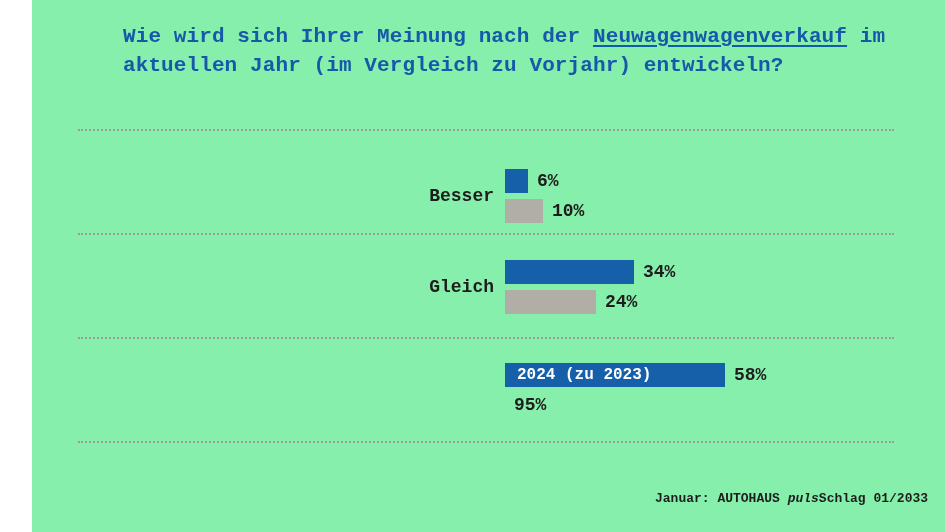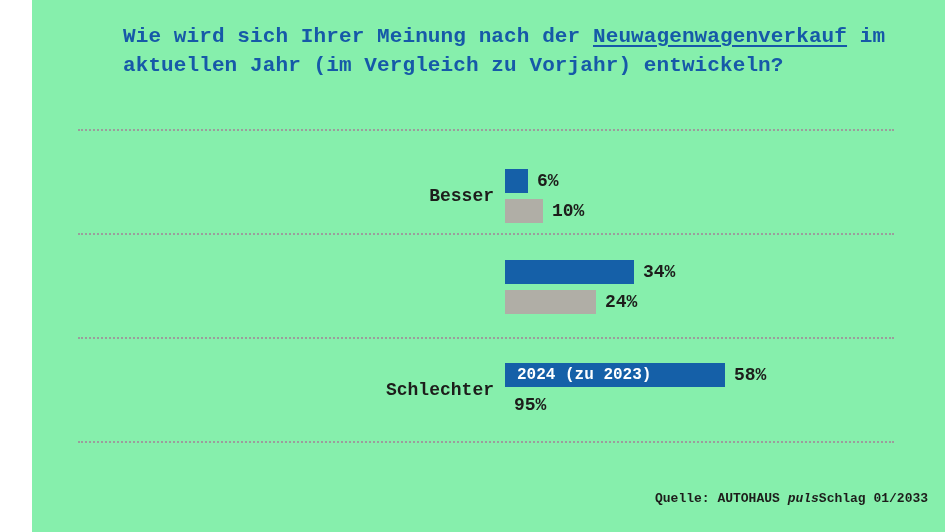--- a/index.html
+++ b/index.html
@@ -73,45 +73,45 @@
             <div class="bar" style="width: 23px; background: rgb(21, 96, 168);"></div>
             <span class="value-label">6%</span>
           </div>
           <div class="bar-row">
             <div class="bar" style="width: 38px; background: rgb(176, 174, 166);"></div>
             <span class="value-label">10%</span>
           </div>
         </div>
       </div>
       <div class="group" style="top: 257px;">
+        <div class="cat-label">Gleich</div>
         <div class="bars">
           <div class="bar-row">
             <div class="bar" style="width: 129px; background: rgb(21, 96, 168);"></div>
             <span class="value-label">34%</span>
           </div>
           <div class="bar-row">
             <div class="bar" style="width: 91px; background: rgb(176, 174, 166);"></div>
             <span class="value-label">24%</span>
           </div>
         </div>
       </div>
       <div class="group" style="top: 360px;">
-        <div class="cat-label">Schlechter</div>
         <div class="bars">
           <div class="bar-row">
             <div class="bar" style="width: 220px; background: rgb(21, 96, 168);">
               <span class="series-label">2024 (zu 2023)</span>
             </div>
             <span class="value-label">58%</span>
           </div>
           <div class="bar-row">
             <span class="value-label">95%</span>
           </div>
         </div>
       </div>
     </div>
 
   <div class="notes">
   </div>
 
-  <div class="source"><span>Quelle: AUTOHAUS </span><span class="it">puls</span><span>Schlag 01/2033</span></div>
+  <div class="source"><span>Januar: AUTOHAUS </span><span class="it">puls</span><span>Schlag 01/2033</span></div>
 
 </div>
 
 </body></html>

